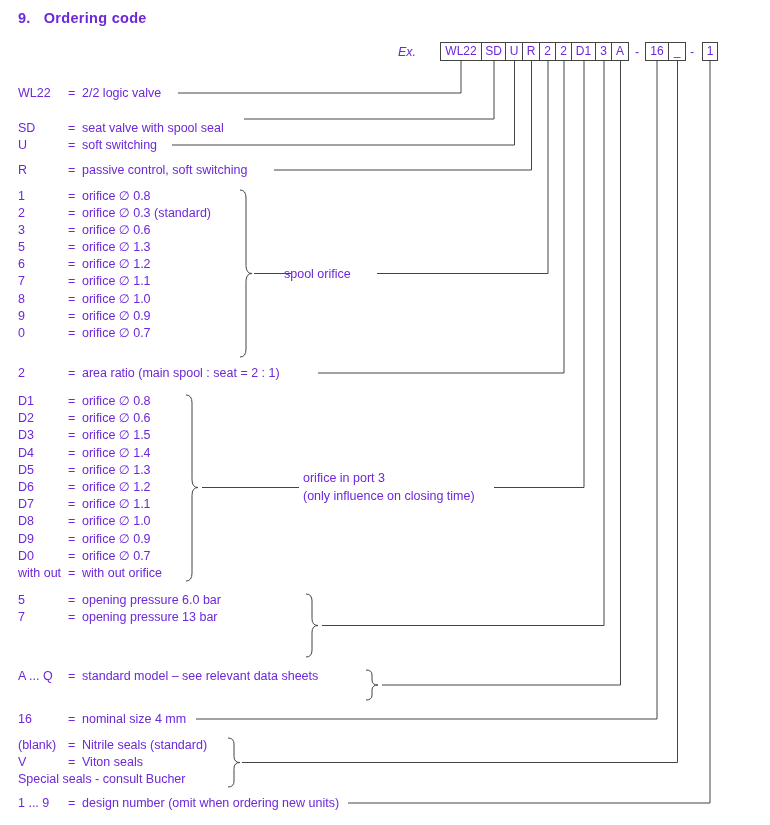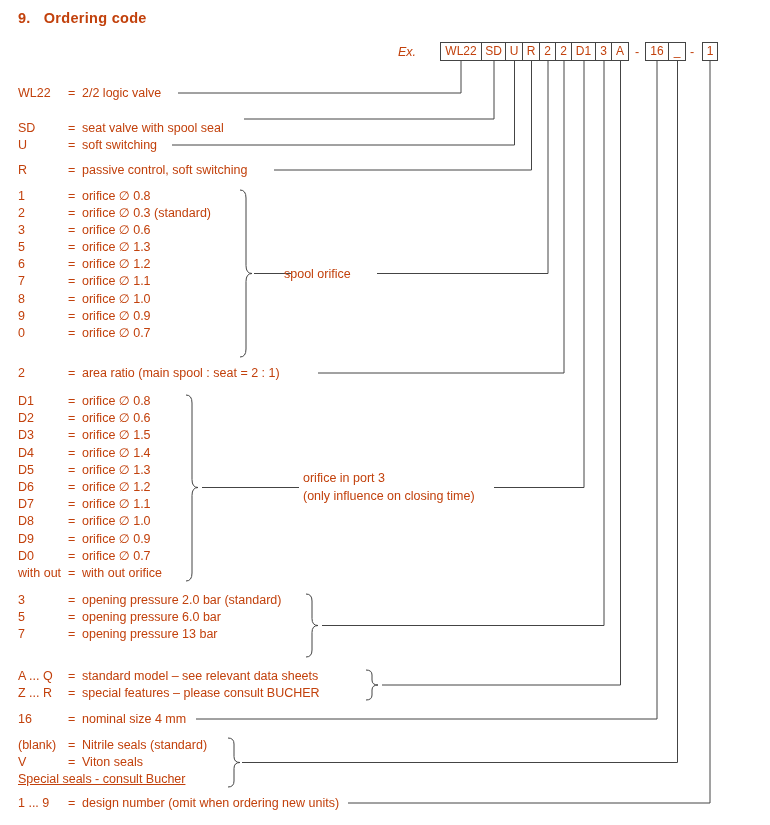--- a/index.html
+++ b/index.html
@@ -1,27 +1,27 @@
 <!DOCTYPE html>
 <html><head>
 <meta charset="utf-8">
 <style>
   html,body{margin:0;padding:0;background:#fff;}
   #page{position:relative;width:770px;height:825px;background:#fff;overflow:hidden;
-        font-family:"Liberation Sans","DejaVu Sans",sans-serif;color:#c2410c;font-size:12.5px;}
+        font-family:"Liberation Sans","DejaVu Sans",sans-serif;color:#6d28d9;font-size:12.5px;}
   #page-title{position:absolute;left:18px;top:10px;font-size:14.5px;font-weight:bold;letter-spacing:.3px;}
   #page-title .ttext{margin-left:13px;}
   svg.overlay{position:absolute;left:0;top:0;pointer-events:none;z-index:0;}
   .txt{position:relative;z-index:1;}
   .row{position:absolute;left:18px;white-space:nowrap;line-height:16px;}
   .g{position:absolute;left:18px;white-space:nowrap;}
   .g .r{display:block;}
   .code{display:inline-block;width:50px;}
   .eq{display:inline-block;width:14px;}
-  .note{display:block;text-decoration:underline;}
+  .note{display:block;}
   .ex{position:absolute;left:398px;top:45px;font-style:italic;}
   .bgroup{position:absolute;top:42px;display:flex;}
   .box{box-sizing:border-box;display:inline-block;height:19px;line-height:17px;text-align:center;
        font-size:12px;border:1px solid #444;border-left:none;}
   .box:first-child{border-left:1px solid #444;}
   .dash{position:absolute;top:45px;width:10px;text-align:center;}
   .flabel{position:absolute;white-space:nowrap;line-height:16px;}
   .flabel2{position:absolute;white-space:nowrap;line-height:15px;}
 </style>
 </head>
@@ -128,28 +128,26 @@
       <div class="r"><span class="code">D7</span><span class="eq">=</span><span class="desc">orifice ∅ 1.1</span></div>
       <div class="r"><span class="code">D8</span><span class="eq">=</span><span class="desc">orifice ∅ 1.0</span></div>
       <div class="r"><span class="code">D9</span><span class="eq">=</span><span class="desc">orifice ∅ 0.9</span></div>
       <div class="r"><span class="code">D0</span><span class="eq">=</span><span class="desc">orifice ∅ 0.7</span></div>
       <div class="r"><span class="code">with out</span><span class="eq">=</span><span class="desc">with out orifice</span></div>
     </div>
     <div class="flabel2" style="left:303px;top:471px">orifice in port 3</div>
     <div class="flabel2" style="left:303px;top:489px">(only influence on closing time)</div>
 
     <div class="g" style="top:592px;line-height:16.8px">
-      <div class="r"><span class="code">3</span><span class="eq">=</span><span class="desc">opening pressure 2.0 bar (standard)</span></div>
       <div class="r"><span class="code">5</span><span class="eq">=</span><span class="desc">opening pressure 6.0 bar</span></div>
       <div class="r"><span class="code">7</span><span class="eq">=</span><span class="desc">opening pressure 13 bar</span></div>
     </div>
 
     <div class="g" style="top:668px;line-height:17px">
       <div class="r"><span class="code">A ... Q</span><span class="eq">=</span><span class="desc">standard model – see relevant data sheets</span></div>
-      <div class="r"><span class="code">Z ... R</span><span class="eq">=</span><span class="desc">special features – please consult BUCHER</span></div>
     </div>
 
     <div class="row" style="top:711px"><span class="code">16</span><span class="eq">=</span><span class="desc">nominal size 4 mm</span></div>
 
     <div class="g" style="top:737px;line-height:17px">
       <div class="r"><span class="code">(blank)</span><span class="eq">=</span><span class="desc">Nitrile seals (standard)</span></div>
       <div class="r"><span class="code">V</span><span class="eq">=</span><span class="desc">Viton seals</span></div>
       <div class="r note">Special seals - consult Bucher</div>
     </div>
 

